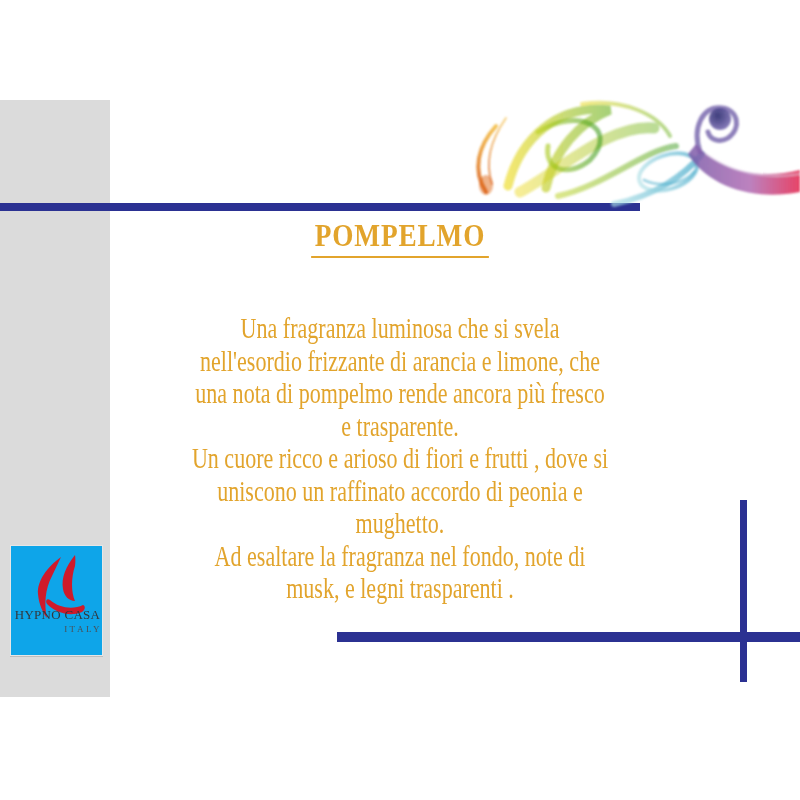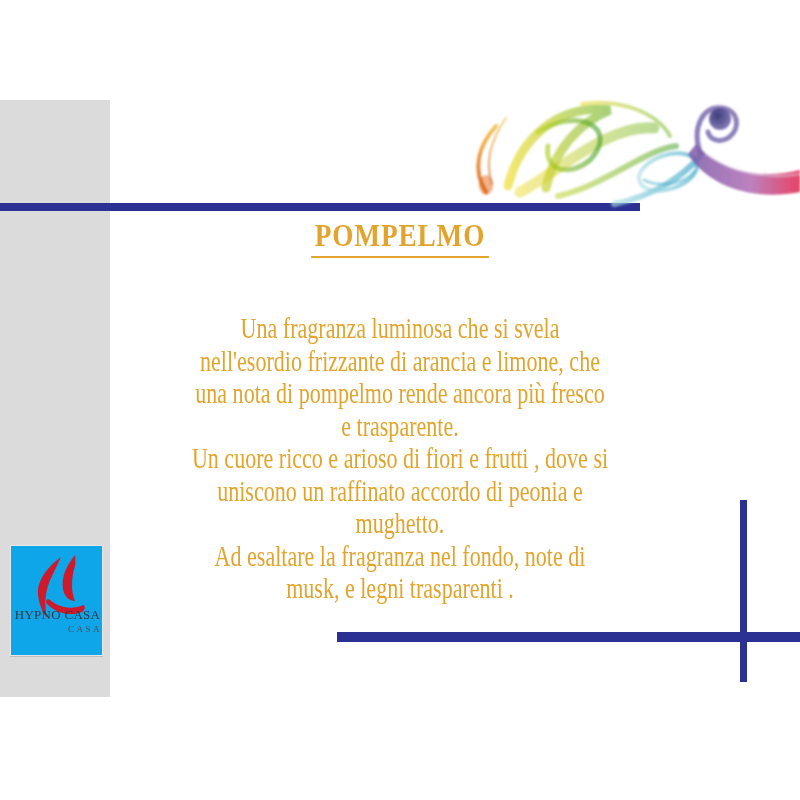--- a/index.html
+++ b/index.html
@@ -144,16 +144,16 @@
 
   <div class="logo-box">
     <svg class="logo-mark" width="93" height="76" viewBox="0 0 93 76" xmlns="http://www.w3.org/2000/svg">
       <g fill="#CF1A2B">
         <path d="M50,9 C36,19 26,33 27,46 C28,57 32,65 36,70 C33,57 34,41 41,28 C44,22 47,15 50,9 Z"></path>
         <path d="M64,7 C55,18 50,30 52,41 C53,48 58,53 64,53 C60,44 60,30 64,18 C64.5,14 64.5,10 64,7 Z"></path>
         <path d="M36,56 C45,65 59,69 71,64 C74,62 75,58 72,57 C62,62 48,60 39,52 C36,50 34,53 36,56 Z"></path>
       </g>
     </svg>
     <div class="logo-brand">HYPNO CASA</div>
-    <div class="logo-country">CASA</div>
+    <div class="logo-country">ITALY</div>
   </div>
 
 </div>
 
 </body></html>

